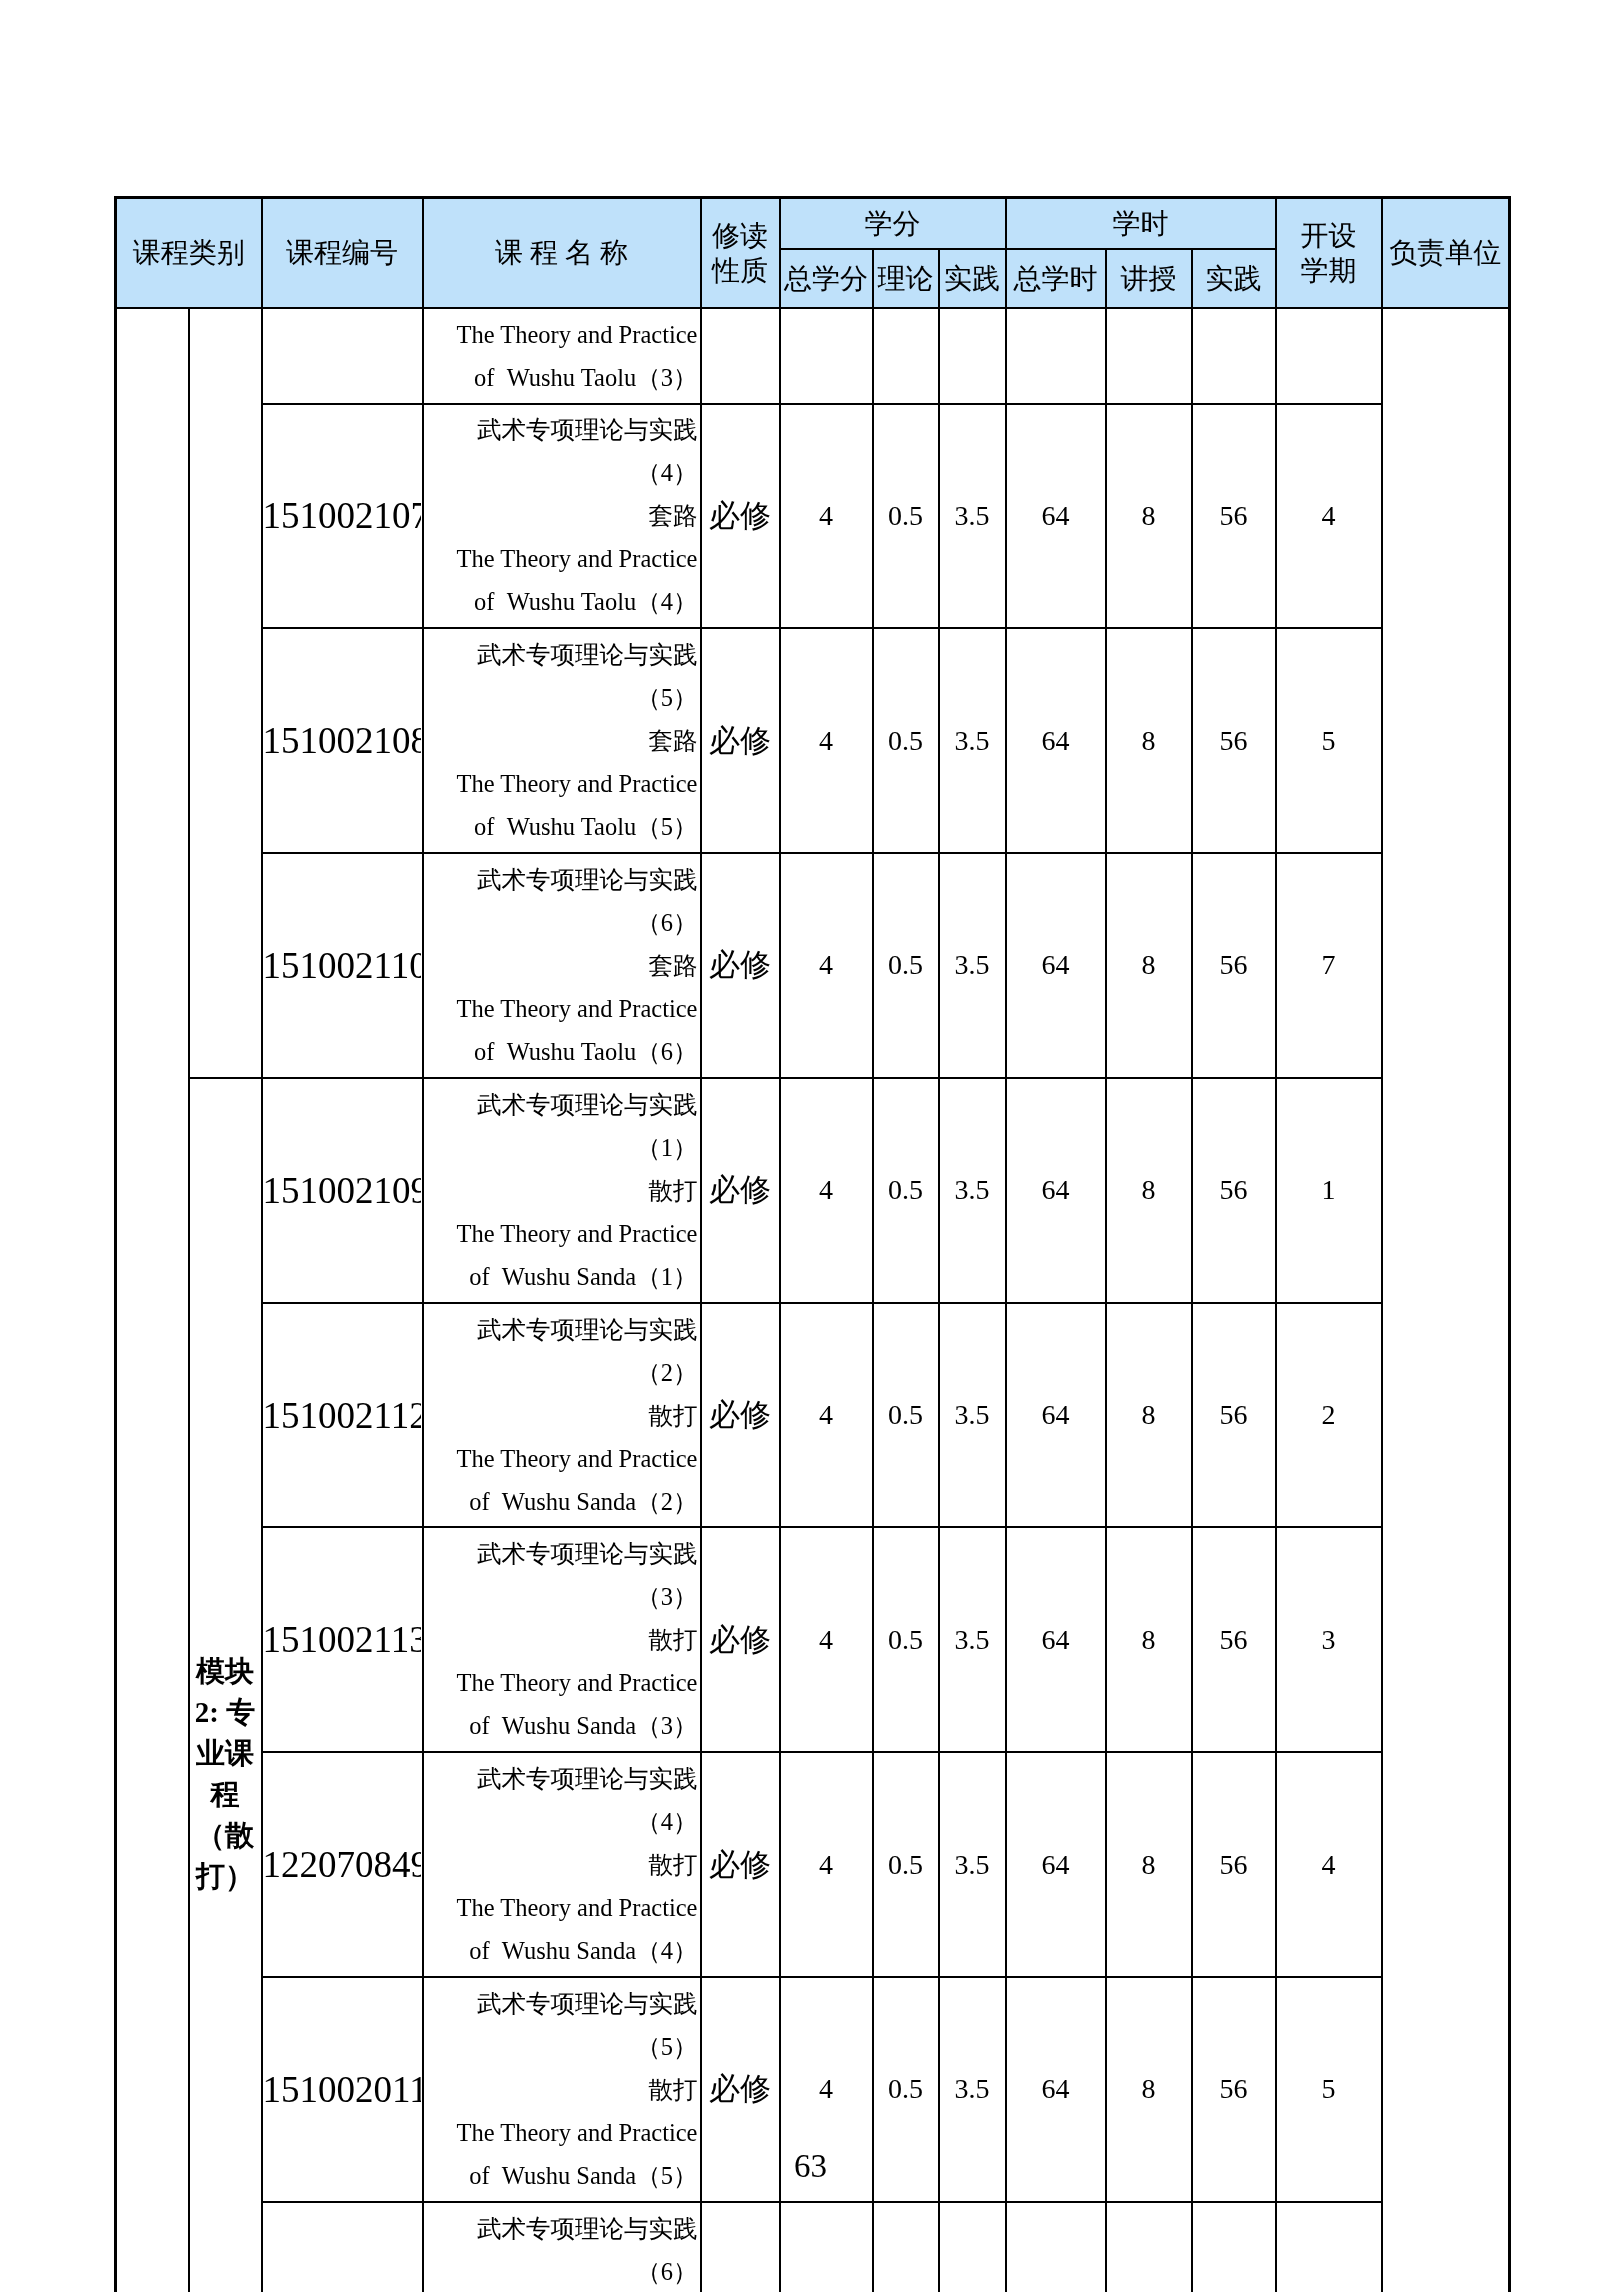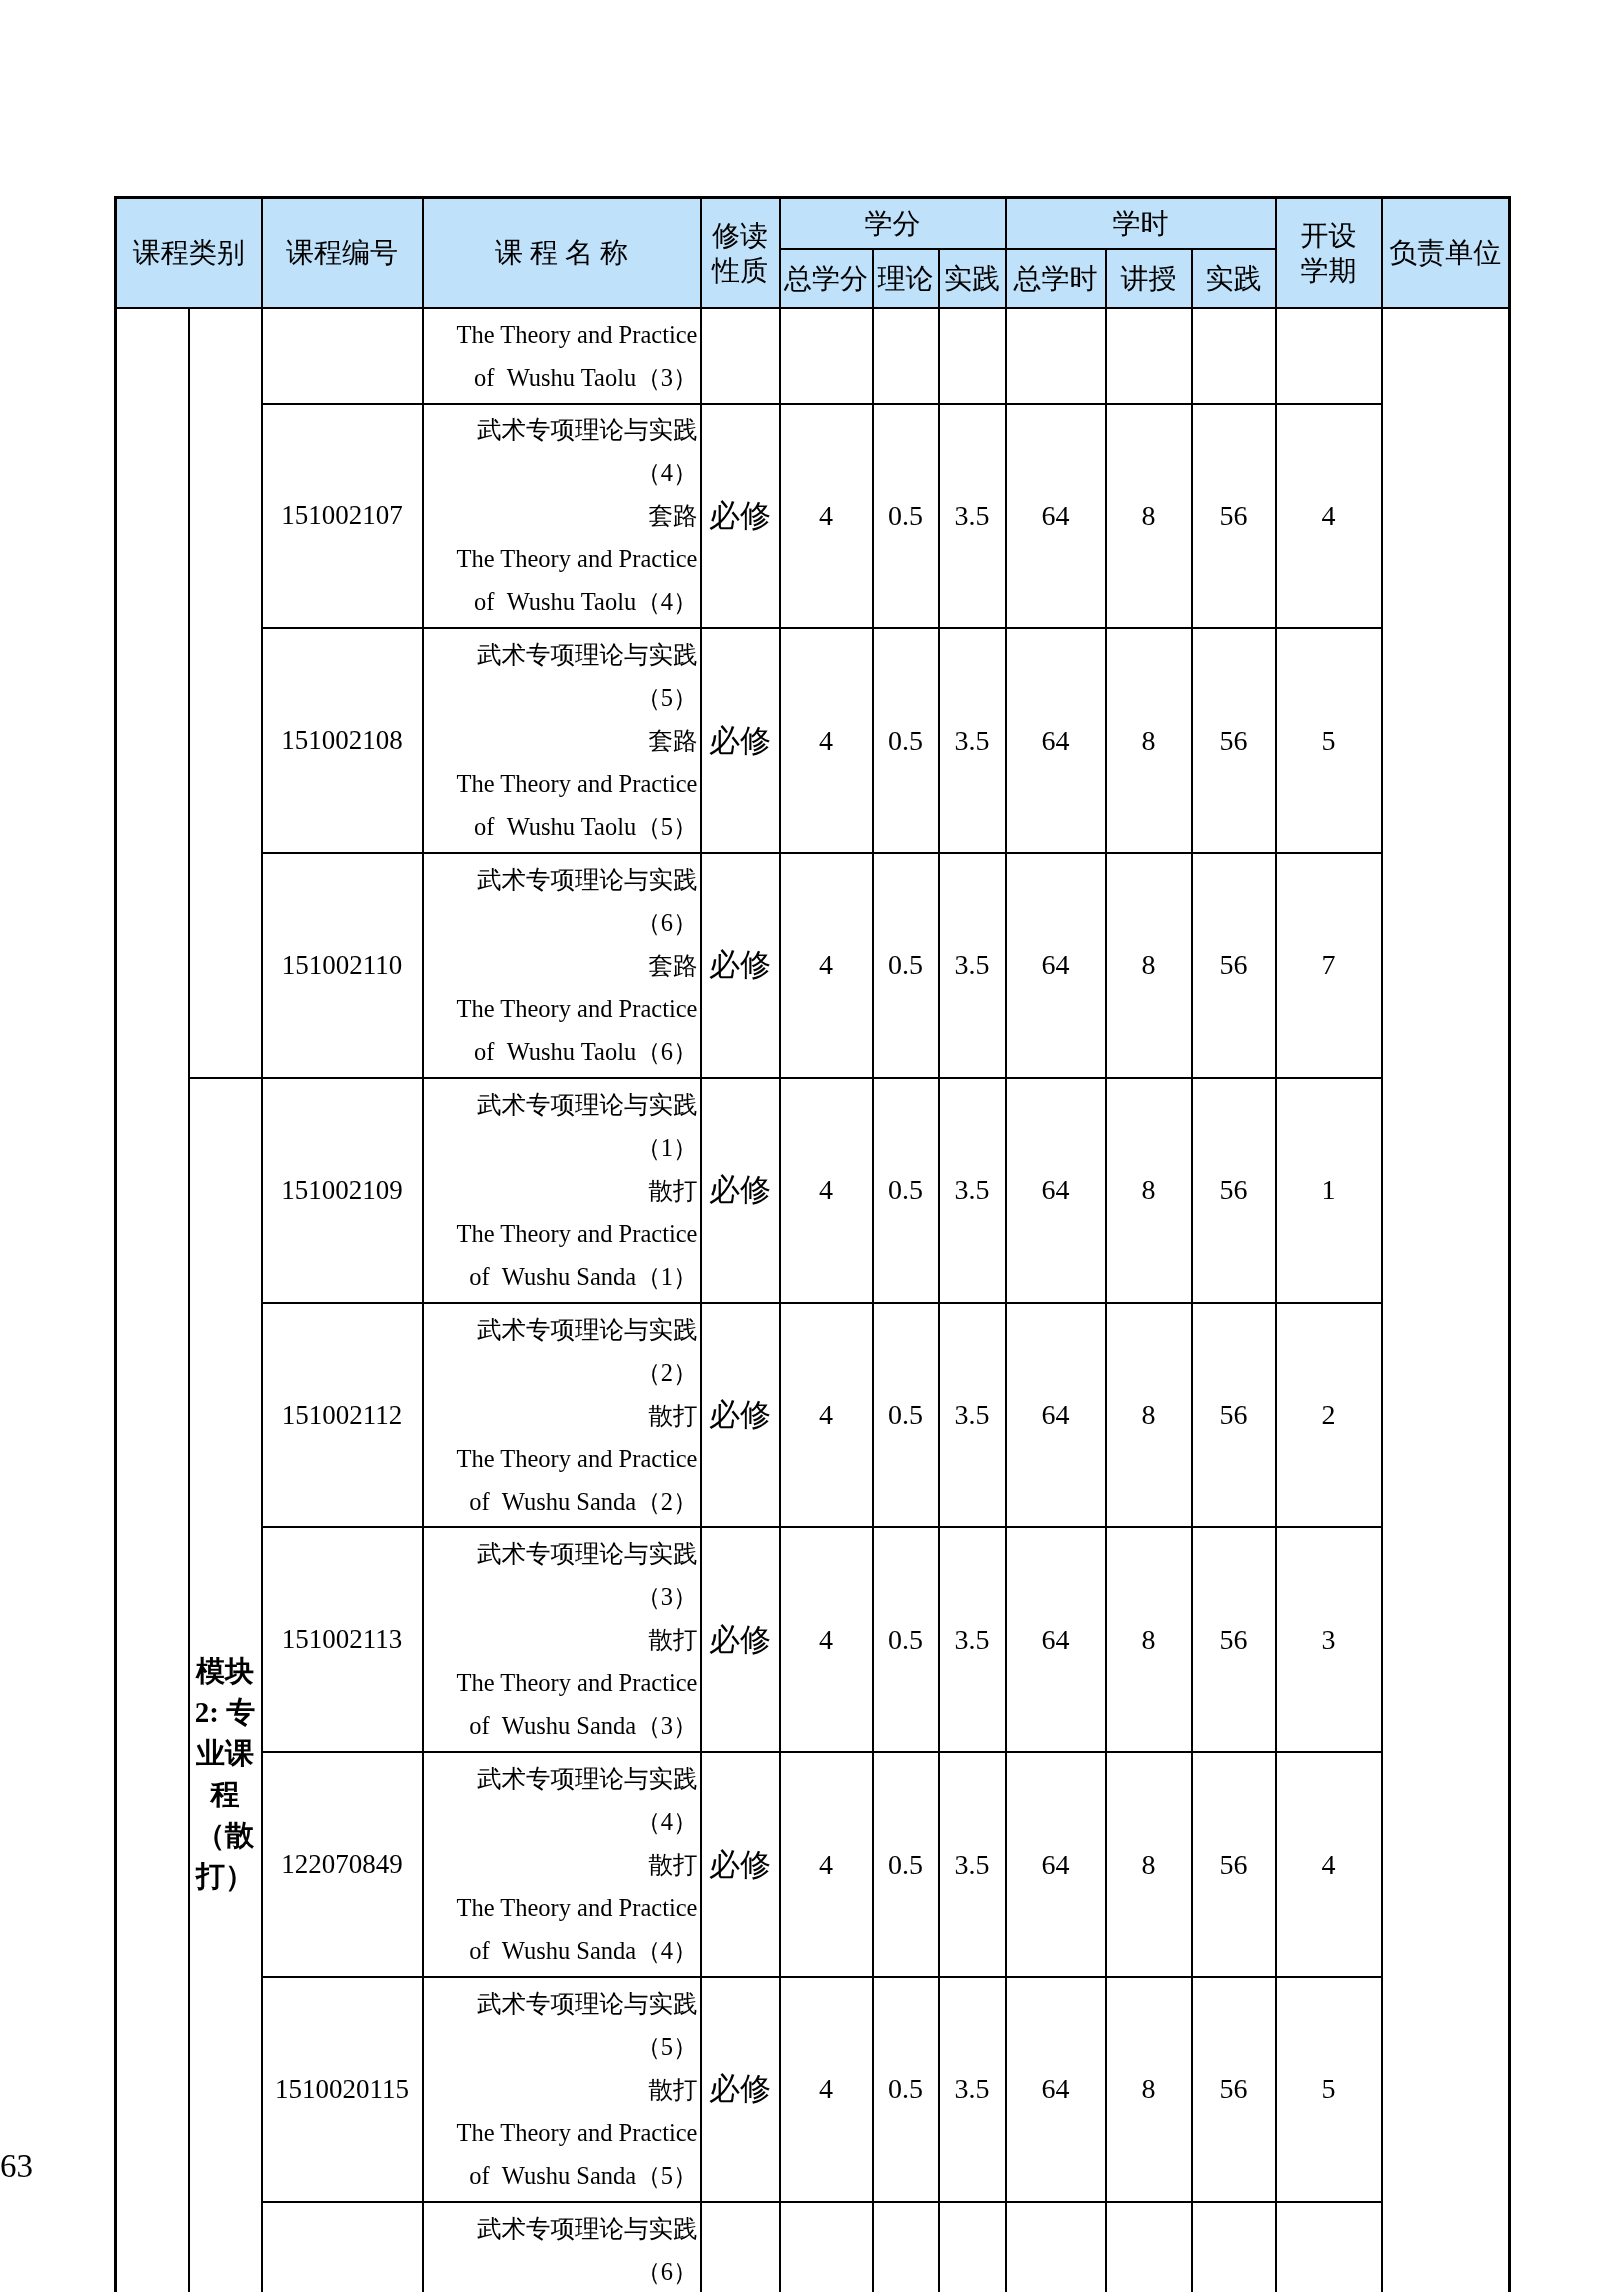--- a/index.html
+++ b/index.html
@@ -22,29 +22,29 @@
   }
   tr.h1{height:51px;}
   tr.h2{height:59px;}
   tr.r-partial{height:96px;}
   tr.r-std{height:180px;}
   tr.r-last{height:227px;}
   td.cell-name{
     text-align:right;padding:3.9px 2px 3.9px 5.9px;font-size:24.5px;line-height:43px;
     white-space:pre-line;
   }
-  td.cell-code{font-size:27px;}
+  td.cell-code{font-size:37px;border-radius:18px;}
   td.cell-num{font-size:28px;}
   td.cell-nature{font-size:31px;}
   td.cell-module{
     font-size:29px;font-weight:bold;line-height:41px;white-space:pre-line;
   }
   .page-num{
     position:absolute;top:2148px;left:0;width:100%;
-    font-size:33px;
+    text-align:center;font-size:33px;
   }
 </style>
 </head>
 <body>
 
 <table class="curriculum">
   <colgroup>
     <col style="width:73px">
       <col style="width:73px">
       <col style="width:161px">

